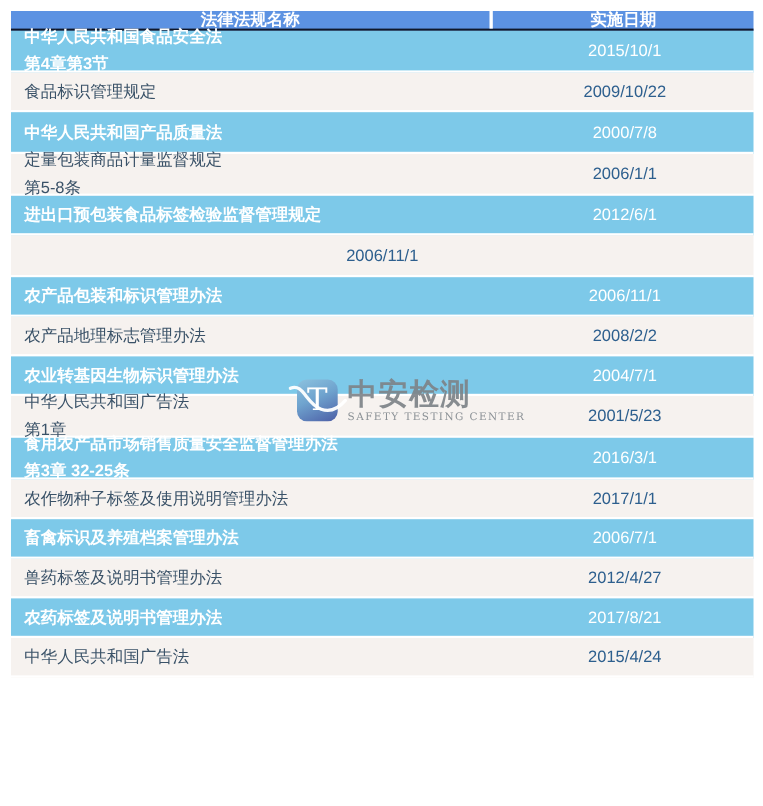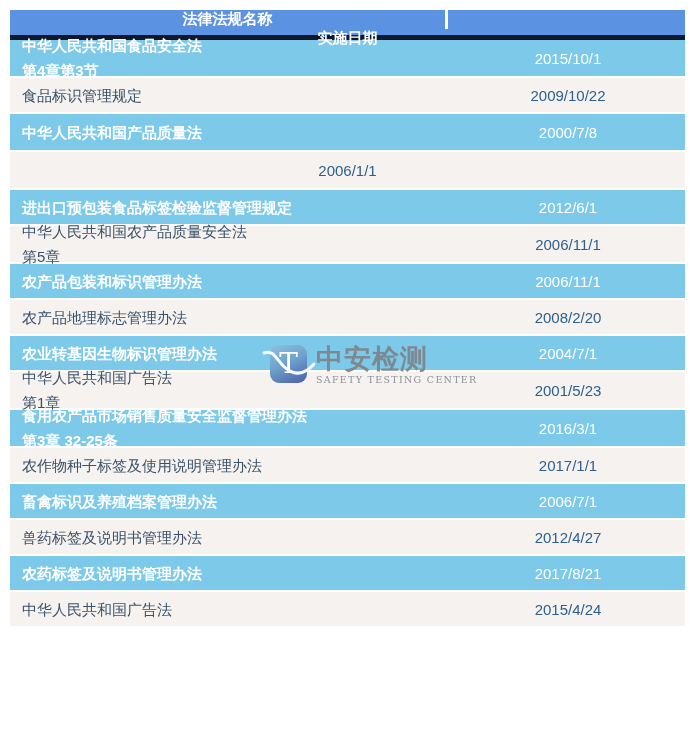--- a/index.html
+++ b/index.html
@@ -2,24 +2,23 @@
 <html style="--header-bg: #5C92E2; --row-highlight: #7DC9E9; --row-plain: #F6F2EF; --name-text: #3A5268; --date-text: #2D5F8E;"><head>
 <meta charset="utf-8">
 <style>
   * { box-sizing: border-box; margin: 0; padding: 0; }
   html, body { width: 694px; height: 733px; background: #ffffff; overflow: hidden; }
   body { position: relative; font-family: "Liberation Sans", sans-serif; }
 
   .law-table { position: absolute; left: 10px; top: 10px; width: 675px; }
 
   .header-row {
-    display: flex; height: 30px;
+    display: flex; height: 18px;
     background: var(--header-bg, #5C92E2);
-    border-bottom: 5px solid #0f172a;
-    flex-direction: column;
+    border-bottom: 2px solid #0f172a;
   }
   .header-cell {
     display: flex; align-items: center; justify-content: center;
     color: #ffffff; font-weight: bold; font-size: 15px;
   }
   .header-cell.name-col { width: 438px; border-right: 3px solid #ffffff; }
   .header-cell.date-col { flex: 1; }
 
   .row { display: flex; border-bottom: 2px solid #ffffff; }
   .row.h1 { height: 36px; }
@@ -96,53 +95,53 @@
   </div>
 
   <div class="row blue h2">
     <div class="cell name">
       <div class="line1">中华人民共和国产品质量法</div>
     </div>
     <div class="cell date">2000/7/8</div>
   </div>
 
   <div class="row plain h2">
+    <div class="cell name">
+      <div class="line1">定量包装商品计量监督规定</div>
+      <div class="line2">第5-8条</div>
+    </div>
     <div class="cell date">2006/1/1</div>
   </div>
 
   <div class="row blue h1">
     <div class="cell name">
       <div class="line1">进出口预包装食品标签检验监督管理规定</div>
 
     </div>
     <div class="cell date">2012/6/1</div>
   </div>
 
   <div class="row plain h2">
-    <div class="cell name">
-      <div class="line1">中华人民共和国农产品质量安全法</div>
-      <div class="line2">第5章</div>
-    </div>
     <div class="cell date">2006/11/1</div>
   </div>
 
   <div class="row blue h1">
     <div class="cell name">
       <div class="line1">农产品包装和标识管理办法</div>
 
     </div>
     <div class="cell date">2006/11/1</div>
   </div>
 
   <div class="row plain h1">
     <div class="cell name">
       <div class="line1">农产品地理标志管理办法</div>
 
     </div>
-    <div class="cell date">2008/2/20</div>
+    <div class="cell date">2008/2/2</div>
   </div>
 
   <div class="row blue h1">
     <div class="cell name">
       <div class="line1">农业转基因生物标识管理办法</div>
 
     </div>
     <div class="cell date">2004/7/1</div>
   </div>
 

